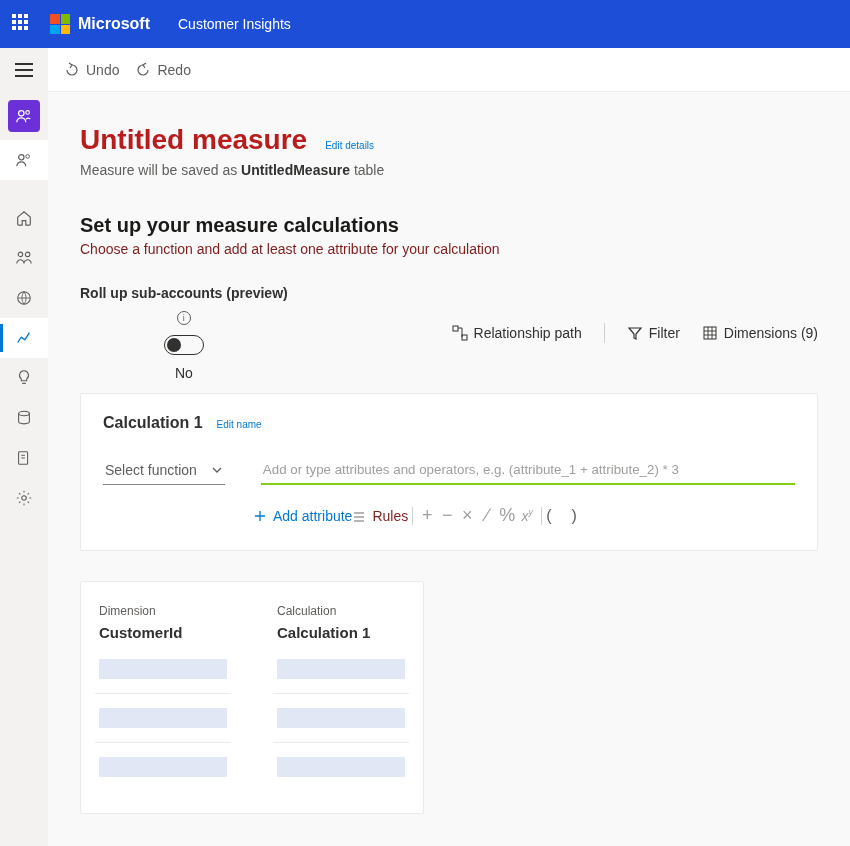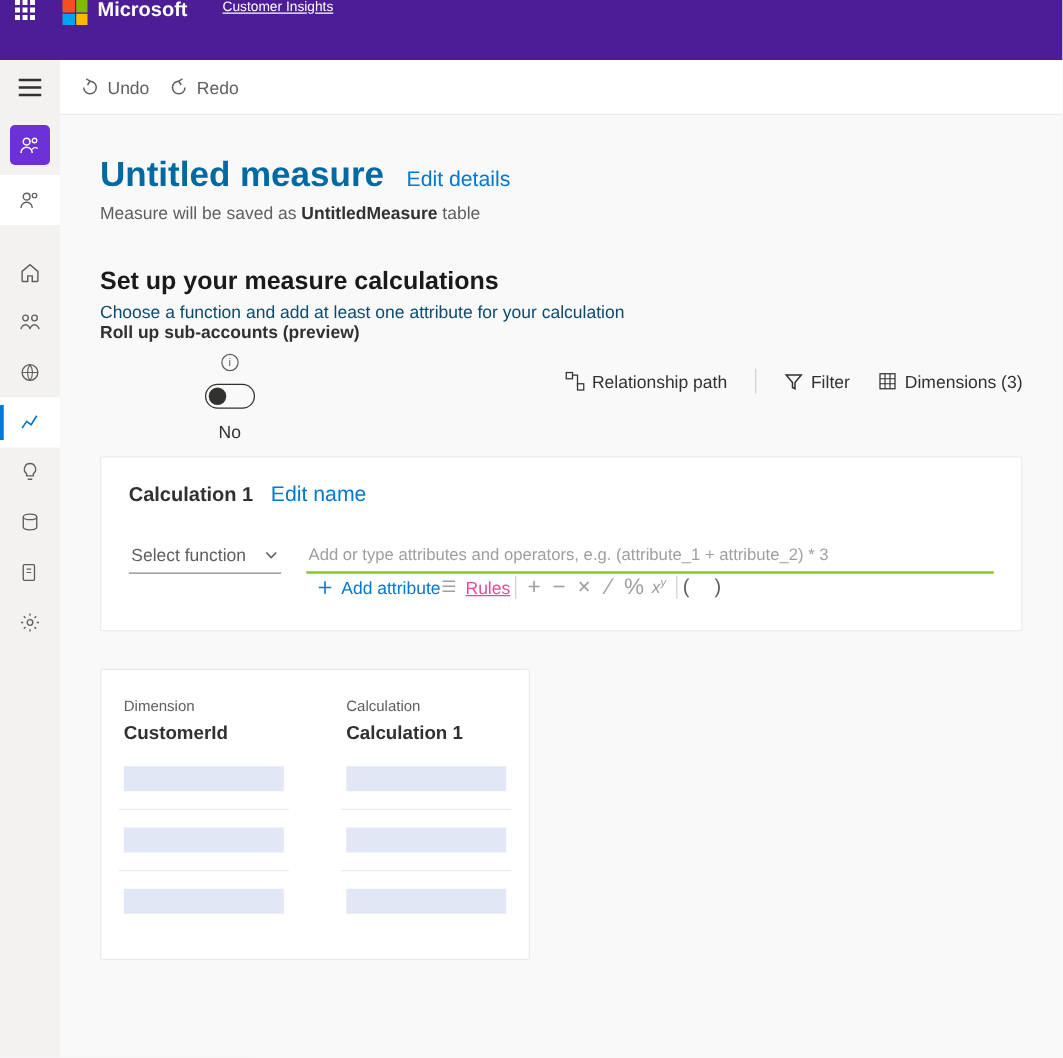--- a/index.html
+++ b/index.html
@@ -1,78 +1,78 @@
 <!DOCTYPE html>
 <html><head>
 <meta charset="utf-8">
 <style>
 * { box-sizing: border-box; margin: 0; padding: 0; }
 body { font-family: "Segoe UI", sans-serif; font-size: 14px; color: #323130; width: 850px; height: 846px; overflow: hidden; background: #f3f2f1; }
 
 
-.topbar { background: #4c1d95; height: 48px; display: flex; align-items: flex-start; color: #fff; padding: 0 12px; }
+.topbar { background: #1d4ed8; height: 48px; display: flex; align-items: center; color: #fff; padding: 0 12px; }
 .waffle { width: 20px; height: 20px; display: grid; grid-template-columns: repeat(3,4px); grid-template-rows: repeat(3,4px); gap: 2px; margin-right: 18px; }
 .waffle span { background: #fff; display: block; }
 .mslogo { width: 20px; height: 20px; display: grid; grid-template-columns: 1fr 1fr; grid-template-rows: 1fr 1fr; gap: 1px; margin-right: 8px; }
 .mslogo span:nth-child(1){background:#f25022;} .mslogo span:nth-child(2){background:#7fba00;}
 .mslogo span:nth-child(3){background:#00a4ef;} .mslogo span:nth-child(4){background:#ffb900;}
 .brand { font-weight: 600; font-size: 16px; margin-right: 28px; }
-.product { font-weight: 400; font-size: 11px; color: #fff; text-decoration: underline; }
+.product { font-weight: 400; font-size: 14px; color: #fff; }
 
 
 .cmdbar { background: #fff; height: 44px; display: flex; align-items: center; padding-left: 64px; border-bottom: 1px solid #edebe9; gap: 16px; }
 .cmd { display: flex; align-items: center; gap: 6px; color: #605e5c; cursor: pointer; }
 
 
 .hamburger-area { position: absolute; top: 48px; left: 0; width: 48px; height: 44px; display: flex; align-items: center; justify-content: center; background:#f3f2f1; }
 .hamburger { display: flex; flex-direction: column; gap: 4px; }
 .hamburger span { width: 18px; height: 2px; background:#323130; display:block; }
 
 .leftnav { position: absolute; top: 92px; left: 0; width: 48px; bottom: 0; background: #f3f2f1; display: flex; flex-direction: column; align-items: center; padding-top: 8px; }
 .nav-item { width: 48px; height: 40px; display: flex; align-items: center; justify-content: center; color: #605e5c; cursor:pointer; position: relative;}
 .nav-item.selected { background: #6b30d6; color: #fff; border-radius: 4px; width:32px; height:32px; margin-bottom:8px;}
 .nav-item.white-box { background:#fff; }
 .nav-item.active-blue::before { content:""; position:absolute; left:0; top:6px; bottom:6px; width:3px; background:#0078d4; }
 .nav-item.active-blue { background:#fff; color:#0078d4; }
 
 
 .main { position: absolute; top: 92px; left: 48px; right: 0; bottom: 0; background: #f9f9f9; padding: 32px; overflow:auto;}
 .title-row { display: flex; align-items: baseline; gap: 18px; margin-bottom: 6px;}
-.page-title { font-size: 28px; font-weight: 600; color:#0369a1;}
-.link { color: #0078d4; font-size: 17px; cursor:pointer; }
+.page-title { font-size: 28px; font-weight: 600; color:#b91c1c;}
+.link { color: #0078d4; font-size: 10px; cursor:pointer; }
 .subtext { color: #605e5c; font-size: 14px; margin-bottom: 36px;}
 .subtext b { color:#323130; font-weight:600;}
 
 .section-title { font-size: 20px; font-weight:600; margin-bottom:4px; color:#1b1a19;}
-.section-sub { color:#0c4a6e; }
+.section-sub { color:#7f1d1d; margin-bottom: 28px; }
 
 
 .ctrl-row { display:flex; align-items:center; margin-bottom:12px; }
 .ctrl-left { display:flex; align-items:center; gap:10px; font-weight:600;flex-direction:column; }
 .info-circ { width:14px; height:14px; border:1px solid #605e5c; border-radius:50%; display:inline-flex; align-items:center; justify-content:center; font-size:9px; color:#605e5c; font-weight:400;}
 .toggle { width:40px; height:20px; border:1px solid #323130; border-radius:10px; position:relative; display:inline-block;}
 .toggle::after{content:"";position:absolute;left:2px;top:2px;width:14px;height:14px;border-radius:50%;background:#323130;}
 .toggle-label { font-weight:400; }
 
 .ctrl-right { margin-left:auto; display:flex; align-items:center; gap:22px; color:#323130;}
 .ctrl-right .item { display:flex; align-items:center; gap:6px; cursor:pointer; }
 .ctrl-right .sep { width:1px; height:20px; background:#d2d0ce; }
 
 
 .card { background:#fff; border:1px solid #edebe9; border-radius:2px; padding:20px 22px 24px; margin-bottom:30px;}
 .calc-head { display:flex; align-items:baseline; gap:14px; margin-bottom:24px;}
 .calc-title { font-weight:600; font-size:16px;}
-.func-row { display:flex; gap:20px; align-items:center; }
+.func-row { display:flex; gap:36px; align-items:center; margin-bottom:20px;}
 .select-fn { display:flex; align-items:center; gap:14px; color:#605e5c; border-bottom:1px solid #8a8886; padding:6px 2px; min-width:120px; cursor:pointer;}
 .formula-input { flex:1; border:none; border-bottom:2px solid #84cc16; padding:6px 2px; color:#605e5c; background:transparent; outline:none;}
 .formula-input::placeholder { color:#a19f9d; }
 
 .op-row { display:flex; align-items:center; padding-left:150px; color:#a19f9d;}
 .op-row .add-attr { color:#0078d4; display:flex; align-items:center; gap:6px; cursor:pointer;}
-.op-row .rules { display:flex; align-items:flex-start; gap:6px; color:#ec4899;text-decoration:underline;}
+.op-row .rules { display:flex; align-items:flex-end; gap:6px; color:#7f1d1d;}
 .op-row .vline { width:1px; height:18px; background:#d2d0ce; margin:0 4px;}
 .op { font-size:18px; color:#a19f9d; cursor:default; width:20px; text-align:center;}
 .paren { font-size:16px; color:#605e5c; }
 
 
 .preview-sub { color:#605e5c; margin-bottom:18px;}
 .preview-card { background:#fff; border:1px solid #edebe9; border-radius:2px; padding:22px 18px; width:344px;}
 .preview-card .cols { display:flex; gap:50px; }
 .col-label { font-size:12px; color:#605e5c; margin-bottom:6px;}
 .col-value { font-weight:600; font-size:15px; margin-bottom:18px;}
@@ -230,21 +230,21 @@
         <svg width="16" height="16" viewBox="0 0 16 16">
             <path d="M2 3h12l-5 6v5l-2-1v-4z" fill="none" stroke="#323130" stroke-width="1.2"></path>
           </svg>
         <span>Filter</span>
       </div>
       <div class="item">
         <svg width="16" height="16" viewBox="0 0 16 16">
             <rect x="2" y="2" width="12" height="12" fill="none" stroke="#323130"></rect>
             <path d="M2 6h12M2 10h12M6 2v12M10 2v12" stroke="#323130" stroke-width="0.9"></path>
           </svg>
-        <span>Dimensions (3)</span>
+        <span>Dimensions (9)</span>
       </div>
     </div>
   </div>
 
   <div class="card">
     <div class="calc-head">
       <div class="calc-title">Calculation 1</div>
       <div class="link">Edit name</div>
     </div>
     <div class="func-row">

